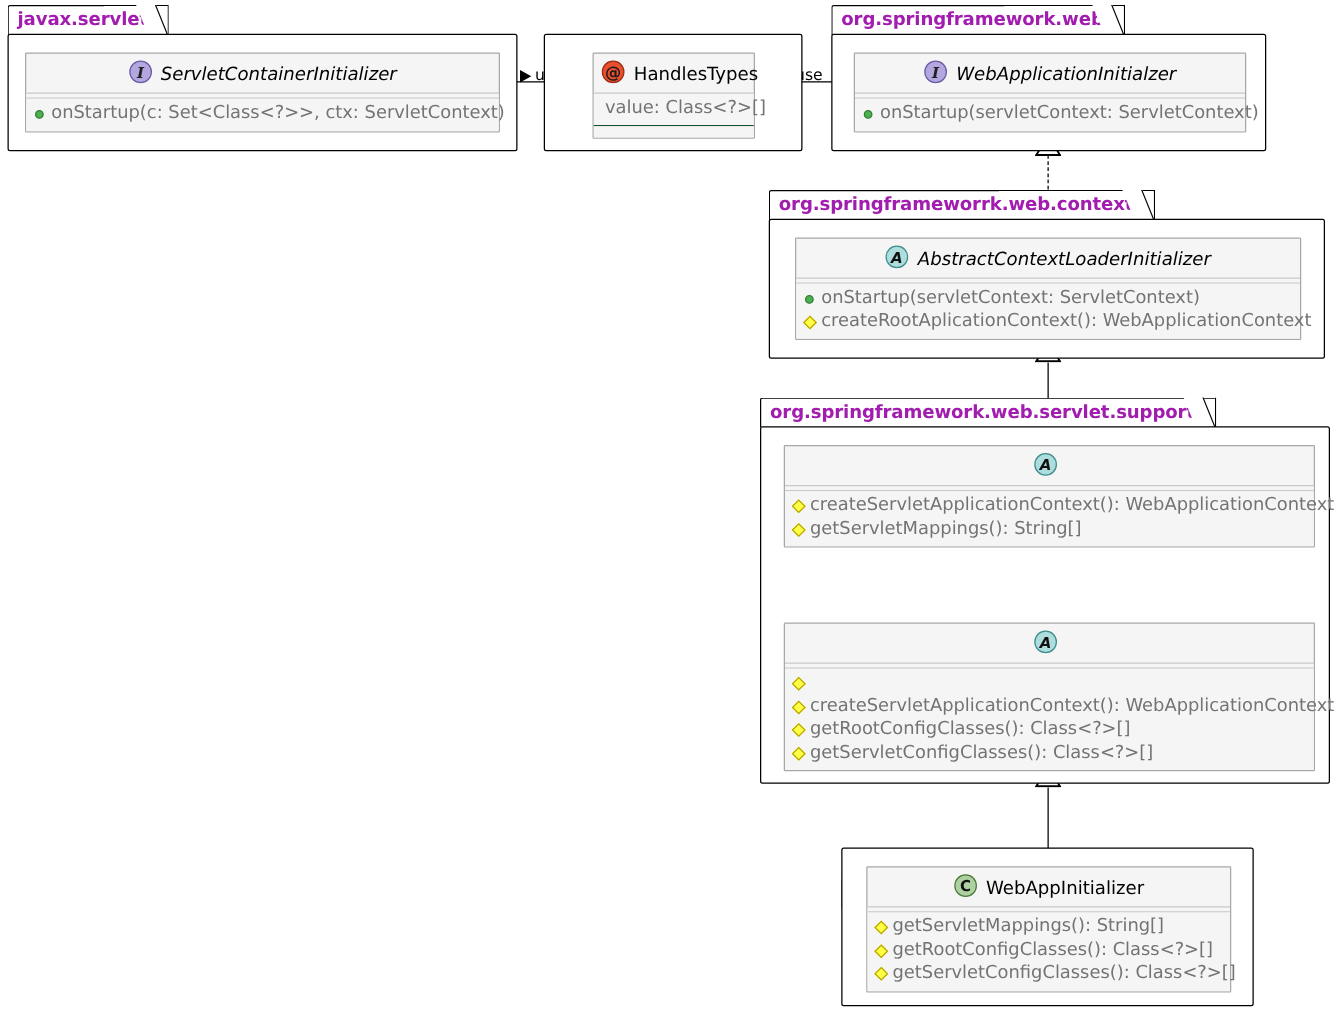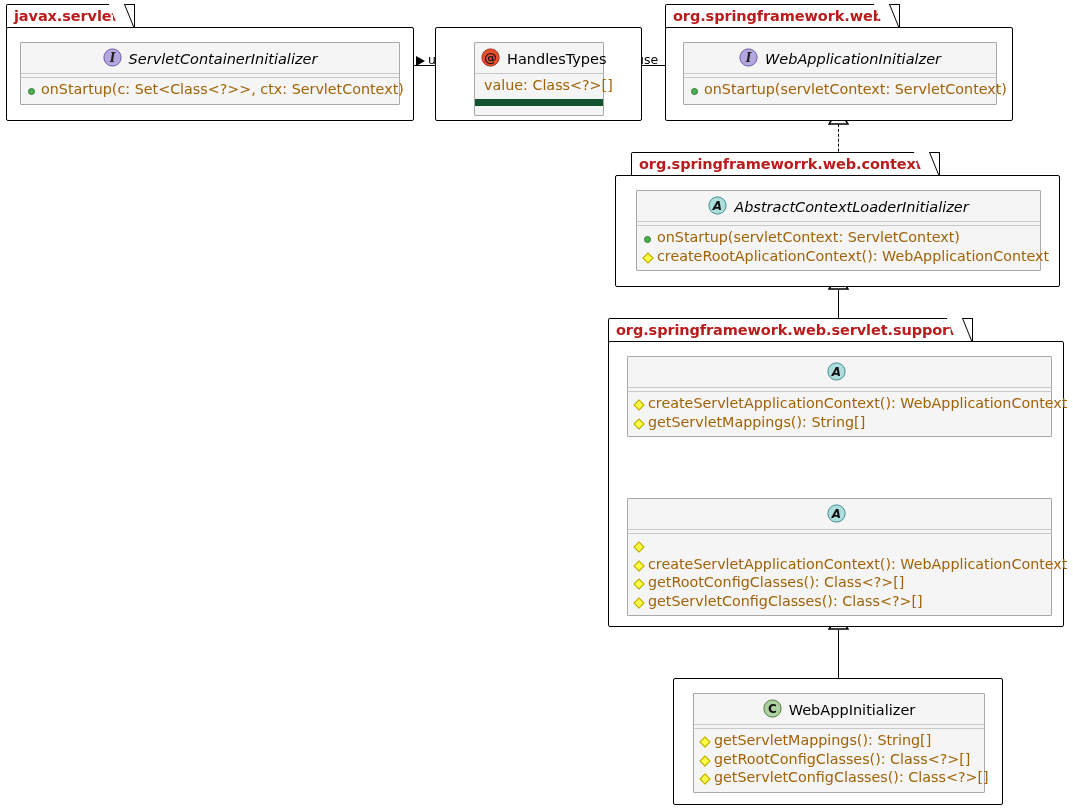--- a/index.html
+++ b/index.html
@@ -32,21 +32,21 @@
     position: absolute;
     box-sizing: border-box;
     border: 1.6px solid #000000;
     border-bottom: none;
     background: #FFFFFF;
     height: 24px;
     line-height: 22px;
     padding: 0 16px 0 7px;
     font-weight: bold;
     font-size: 14.5px;
-    color: #b91c1c;
+    color: #a21caf;
     white-space: nowrap;
     letter-spacing: -0.1px;
     border-top-left-radius: 2px;
   }
   .pkg-tab::after {
     
     content: "";
     position: absolute;
     right: -1px;
     top: -1px;
@@ -89,21 +89,21 @@
   }
   .cls-body {
     padding: 3px 6px 4px 6px;
     background: #F5F5F5;
   }
   .cls-body.empty { height: 9px; padding: 0; }
   .member {
     white-space: nowrap;
     font-size: 14.3px;
     line-height: 17.5px;
-    color: #a16207;
+    color: #737373;
     padding-left: 1px;
   }
   .member.italic { }
   .member .vis {
     display: inline-block;
     width: 13px;
     vertical-align: -1px;
   }
   .member .plain-field { padding-left: 1px; }
 
@@ -222,21 +222,21 @@
   <div class="pkg" style="left:435px; top:27px; width:207px; height:94px;">
     <div class="cls" style="left:38px; top:14px; width:130px;">
       <div class="cls-head" style="text-align:left; padding-left:6px;">
         <span class="badge">
           <svg width="19" height="19" viewBox="0 0 19 19">
             <circle cx="9.5" cy="9.5" r="8.6" fill="#E8502E" stroke="#9C2D12" stroke-width="1"></circle>
             <text x="9.5" y="14.3" font-family="DejaVu Sans, sans-serif" font-size="13" font-weight="bold" text-anchor="middle" fill="#1A1A1A">@</text>
           </svg>
         </span><span>HandlesTypes</span>
       </div>
-      <div class="cls-body" style="border-bottom:7px solid #14532d; padding-left:7px;">
+      <div class="cls-body" style="border-bottom:1px solid #14532d; padding-left:7px;">
         <div class="member">
           <span class="plain-field">value: Class&lt;?&gt;[]</span>
         </div>
       </div>
       <div class="cls-body empty"></div>
     </div>
   </div>
 
   <div class="pkg-tab" style="left:665px; top:4px;text-align:center;">org.springframework.web</div>
   <div class="pkg" style="left:665px; top:27px; width:348px; height:94px;">
@@ -251,21 +251,21 @@
       </div>
       <div class="cls-sep"></div>
       <div class="cls-body">
         <div class="member">
           <span class="vis"><i class="dot-public"></i></span><span>onStartup(servletContext: ServletContext)</span>
         </div>
       </div>
     </div>
   </div>
 
-  <div class="pkg-tab" style="left:615px; top:152px;margin-left:16px;">org.springframeworrk.web.context</div>
+  <div class="pkg-tab" style="left:615px; top:152px;">org.springframeworrk.web.context</div>
   <div class="pkg" style="left:615px; top:175px; width:445px; height:112px;">
     <div class="cls" style="left:20px; top:14px; width:405px;">
       <div class="cls-head italic">
         <span class="badge">
           <svg width="19" height="19" viewBox="0 0 19 19">
             <circle cx="9.5" cy="9.5" r="8.6" fill="#ADDDDD" stroke="#3F8C8C" stroke-width="1"></circle>
             <text x="9.5" y="14.2" font-family="DejaVu Sans, sans-serif" font-size="12" font-weight="bold" text-anchor="middle" fill="#111111">A</text>
           </svg>
         </span><span>AbstractContextLoaderInitializer</span>
       </div>

